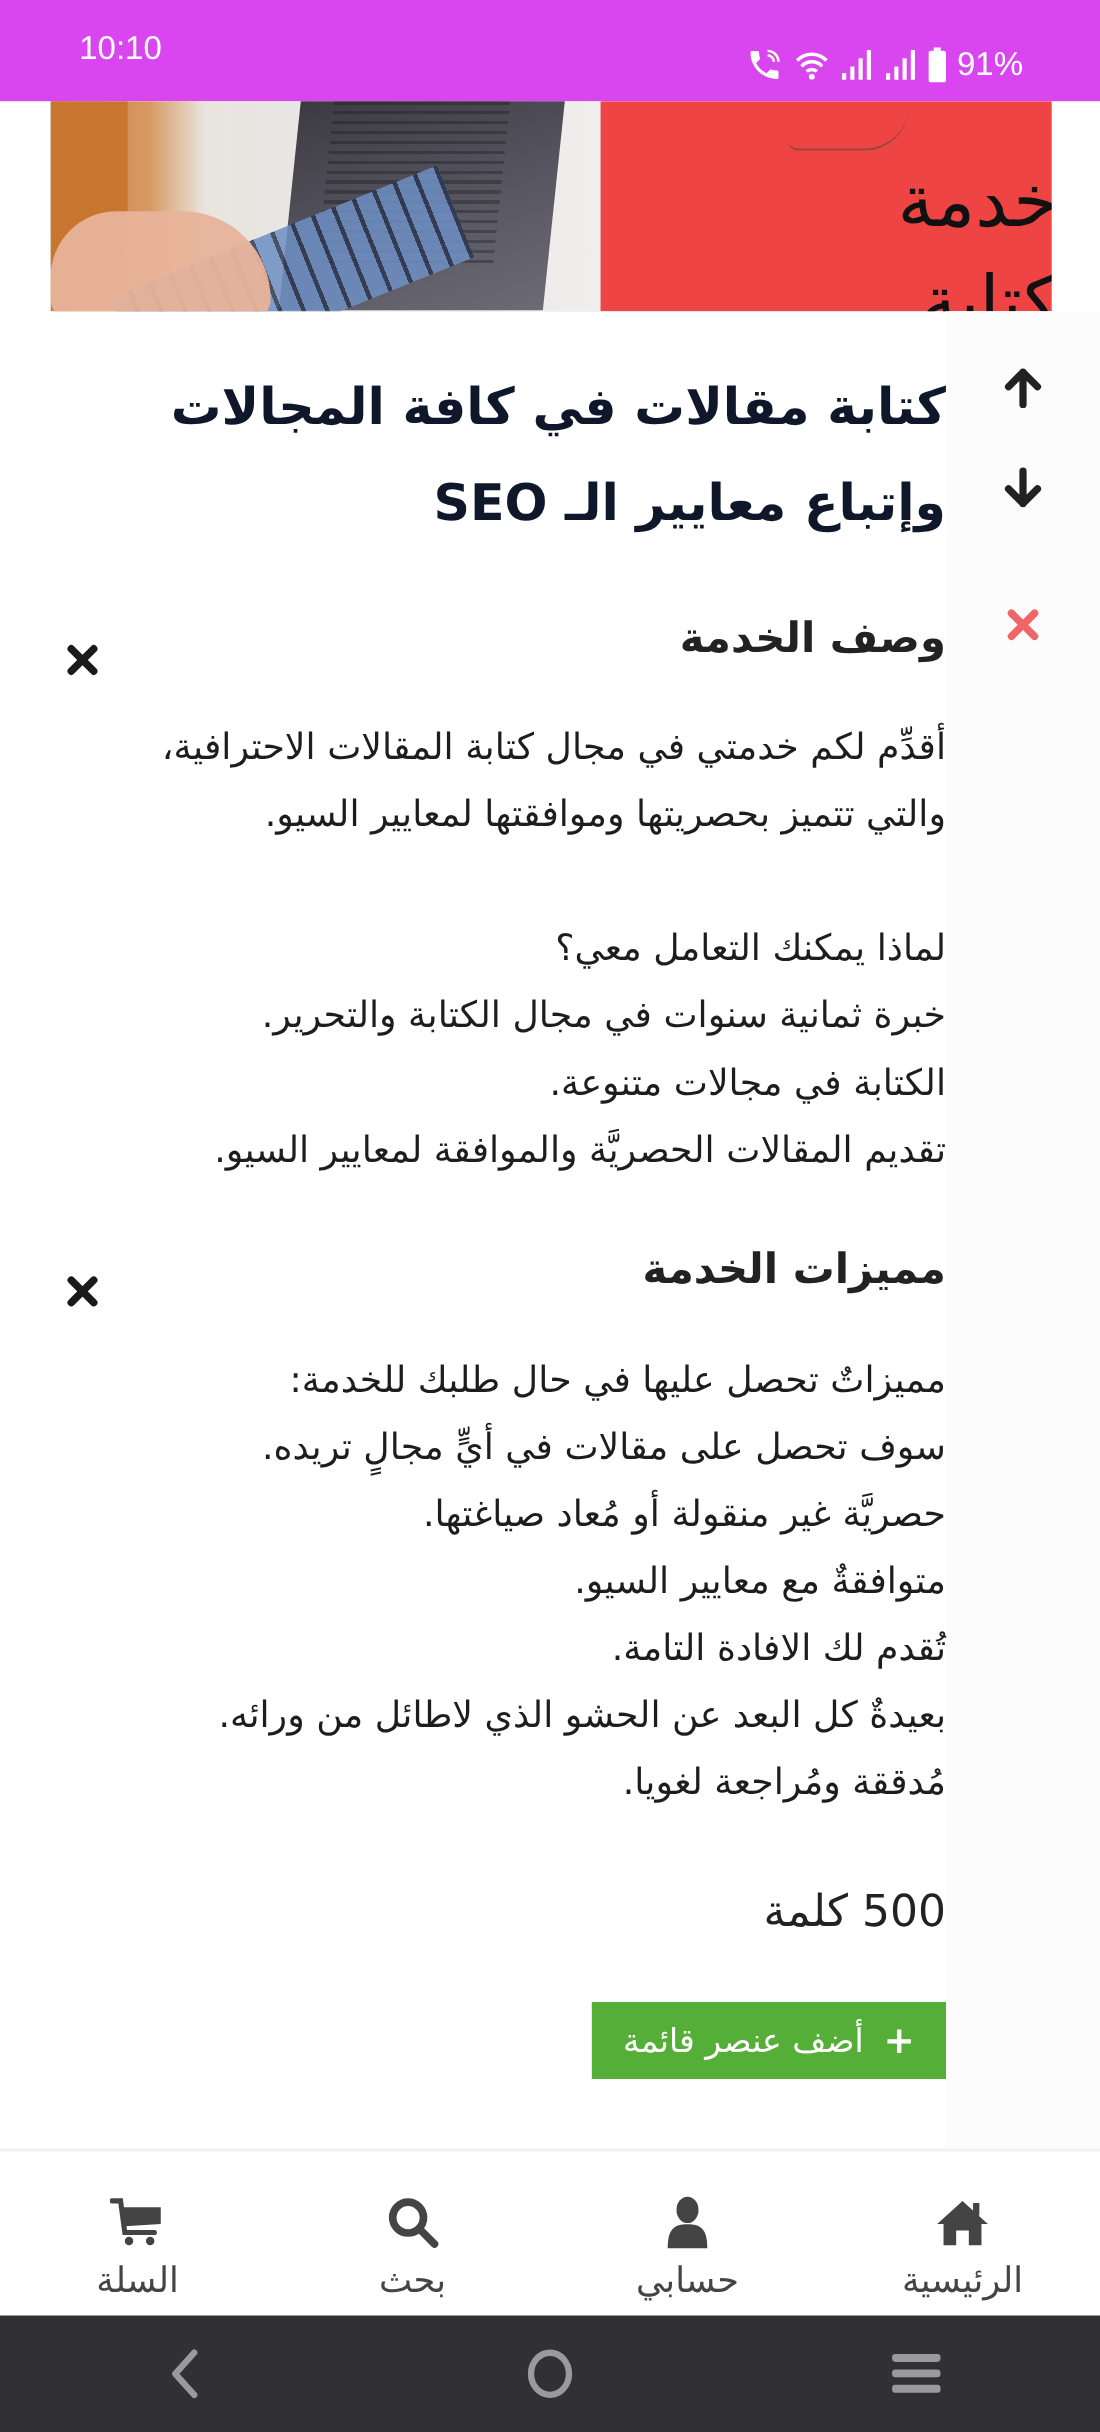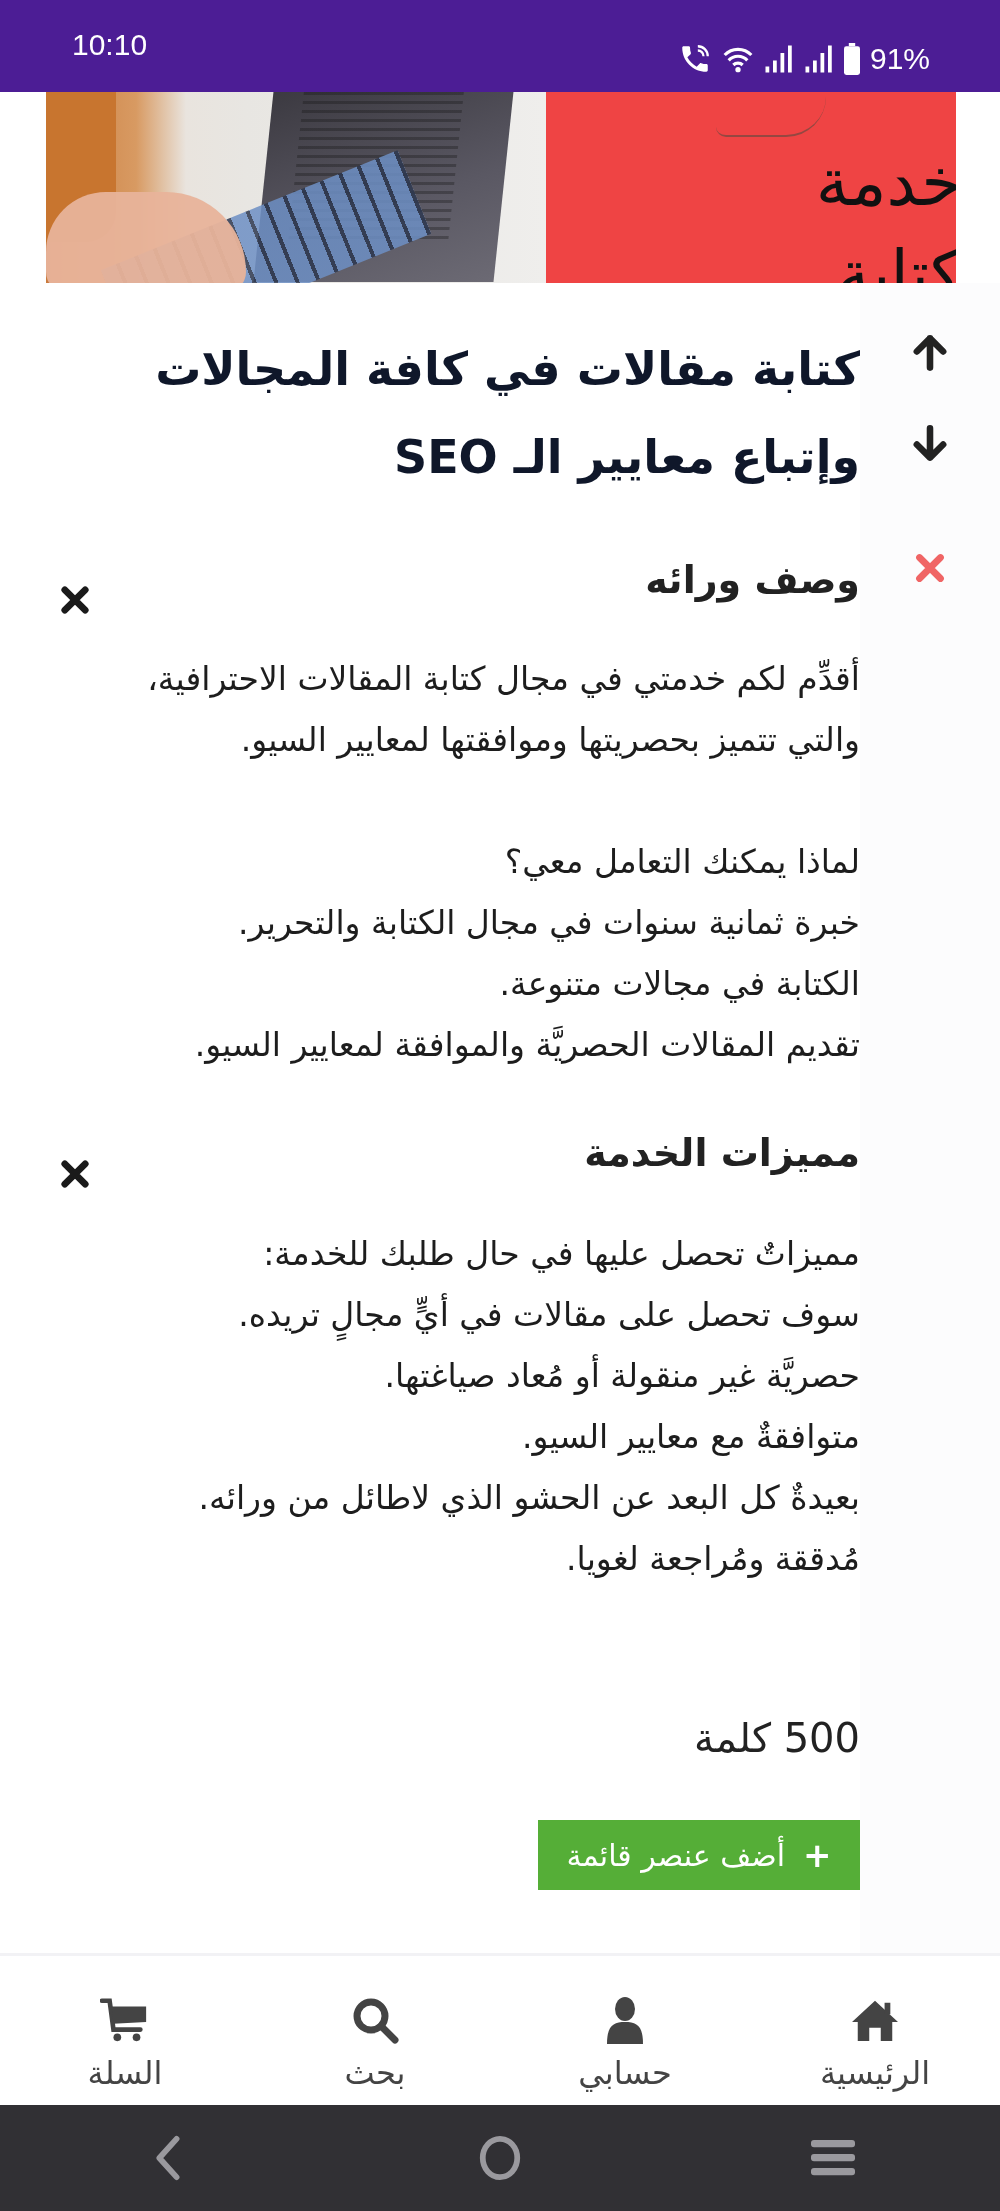--- a/index.html
+++ b/index.html
@@ -1,20 +1,20 @@
 <!DOCTYPE html>
 <html><head>
 <meta charset="utf-8">
 <style>
   * { box-sizing: border-box; margin: 0; padding: 0; }
   html, body { width: 1000px; height: 2211px; overflow: hidden; background: #ffffff; }
   body { font-family: "DejaVu Sans", "Liberation Sans", sans-serif; color: #222; position: relative; }
 
   
-  .status-bar { position: absolute; top: 0; left: 0; width: 1000px; height: 92px; background: #4c1d95; color: #fff; }
+  .status-bar { position: absolute; top: 0; left: 0; width: 1000px; height: 92px; background: #d946ef; color: #fff; }
   .status-time { position: absolute; left: 72px; top: 28px; font-size: 30px; font-family: "Liberation Sans", sans-serif; }
   .status-icons { position: absolute; right: 70px; top: 42px; display: flex; align-items: center; gap: 10px; font-size: 30px; font-family: "Liberation Sans", sans-serif; }
   .status-icons svg { display: block; }
 
   
   .hero { position: absolute; top: 92px; left: 46px; width: 910px; height: 191px; overflow: hidden; background: #d8d5d0; }
   .hero-left { position: absolute; left: 0; top: 0; width: 500px; height: 191px; background: linear-gradient(90deg, #c97a3c 0%, #d89a62 18%, #e9e4de 28%, #e8e6e2 40%, #efeeec 100%); }
   .hero-mug { position: absolute; left: 0; top: 0; width: 70px; height: 150px; background: #c8752f; border-radius: 0 0 30px 0; }
   .hero-laptop { position: absolute; left: 218px; top: -10px; width: 240px; height: 200px; background: linear-gradient(160deg, #3a383f 0%, #5a5863 60%, #6c6a74 100%); transform: skewX(-6deg); }
   .hero-screen-lines { position: absolute; left: 250px; top: 0; width: 160px; height: 150px; background: repeating-linear-gradient(180deg, rgba(20,20,20,.55) 0 3px, transparent 3px 9px); transform: skewX(-6deg); opacity: .6; }
@@ -129,21 +129,21 @@
     <svg width="30" height="30" viewBox="0 0 20 20">
         <path d="M3 3 L17 17 M17 3 L3 17" stroke="#f06565" stroke-width="4.5" stroke-linecap="round"></path>
       </svg>
   </div>
 </div>
 
 <div class="main">
   <div class="content-col" style="right: 0;">
     <h1 class="page-title">كتابة مقالات في كافة المجالات وإتباع معايير الـ SEO</h1>
 
-    <h2 class="section-title" style="top: 275px;">وصف ورائه</h2>
+    <h2 class="section-title" style="top: 275px;">وصف الخدمة</h2>
     <div class="close-x" style="top: 300px;">
       <svg width="34" height="34" viewBox="0 0 20 20">
           <path d="M4 4 L16 16 M16 4 L4 16" stroke="#1a1a1a" stroke-width="4" stroke-linecap="round"></path>
         </svg>
     </div>
     <div class="para" style="top: 365px;">
       <div>أقدِّم لكم خدمتي في مجال كتابة المقالات الاحترافية،</div>
       <div>والتي تتميز بحصريتها وموافقتها لمعايير السيو.</div>
       <div style="height:61px;"></div>
       <div>لماذا يمكنك التعامل معي؟</div>
@@ -156,20 +156,21 @@
     <div class="close-x" style="top: 874px;">
       <svg width="34" height="34" viewBox="0 0 20 20">
           <path d="M4 4 L16 16 M16 4 L4 16" stroke="#1a1a1a" stroke-width="4" stroke-linecap="round"></path>
         </svg>
     </div>
     <div class="para" style="top: 940px;">
       <div>مميزاتٌ تحصل عليها في حال طلبك للخدمة:</div>
       <div>سوف تحصل على مقالات في أيٍّ مجالٍ تريده.</div>
       <div>حصريَّة غير منقولة أو مُعاد صياغتها.</div>
       <div>متوافقةٌ مع معايير السيو.</div>
+      <div>تُقدم لك الافادة التامة.</div>
       <div>بعيدةٌ كل البعد عن الحشو الذي لاطائل من ورائه.</div>
       <div>مُدققة ومُراجعة لغويا.</div>
     </div>
 
     <div class="words" style="top: 1432px;">500 كلمة</div>
 
     <div class="add-btn">
       <span class="plus">+</span>
       <span>أضف عنصر قائمة</span>
     </div>

